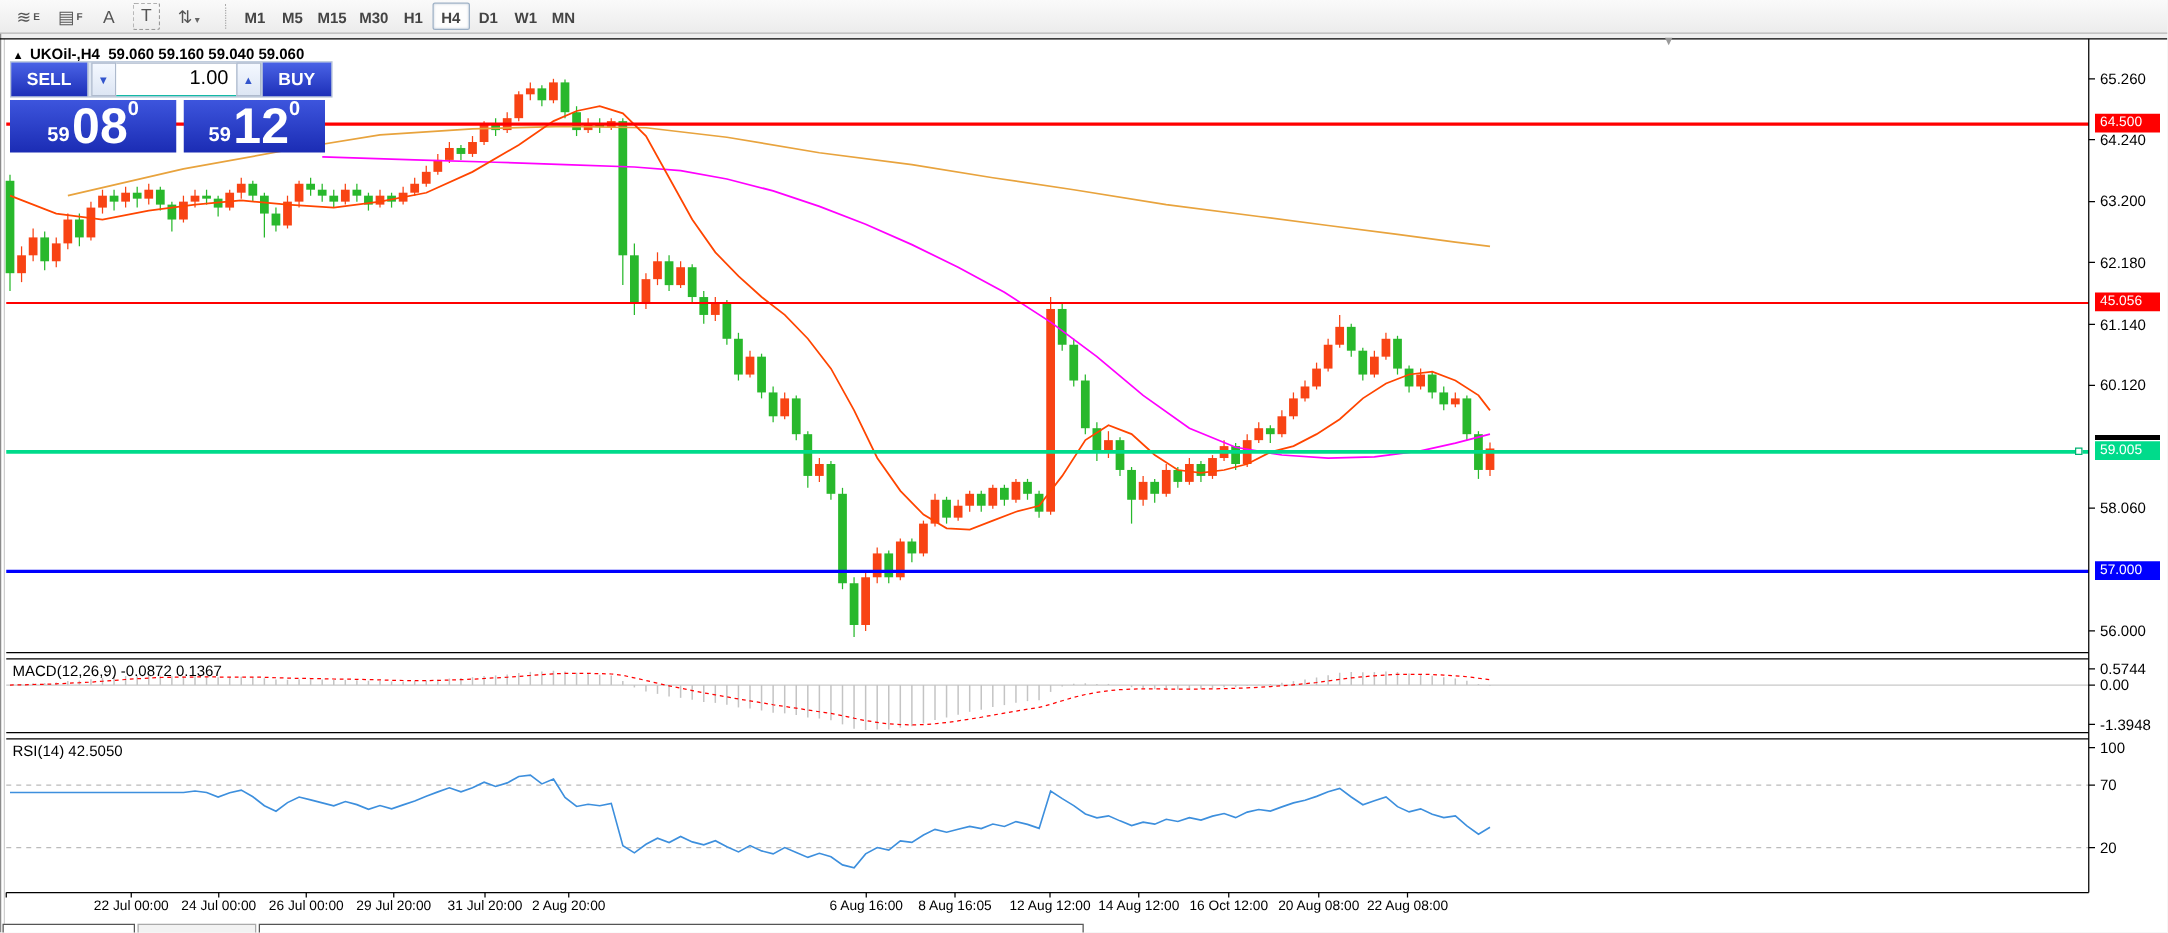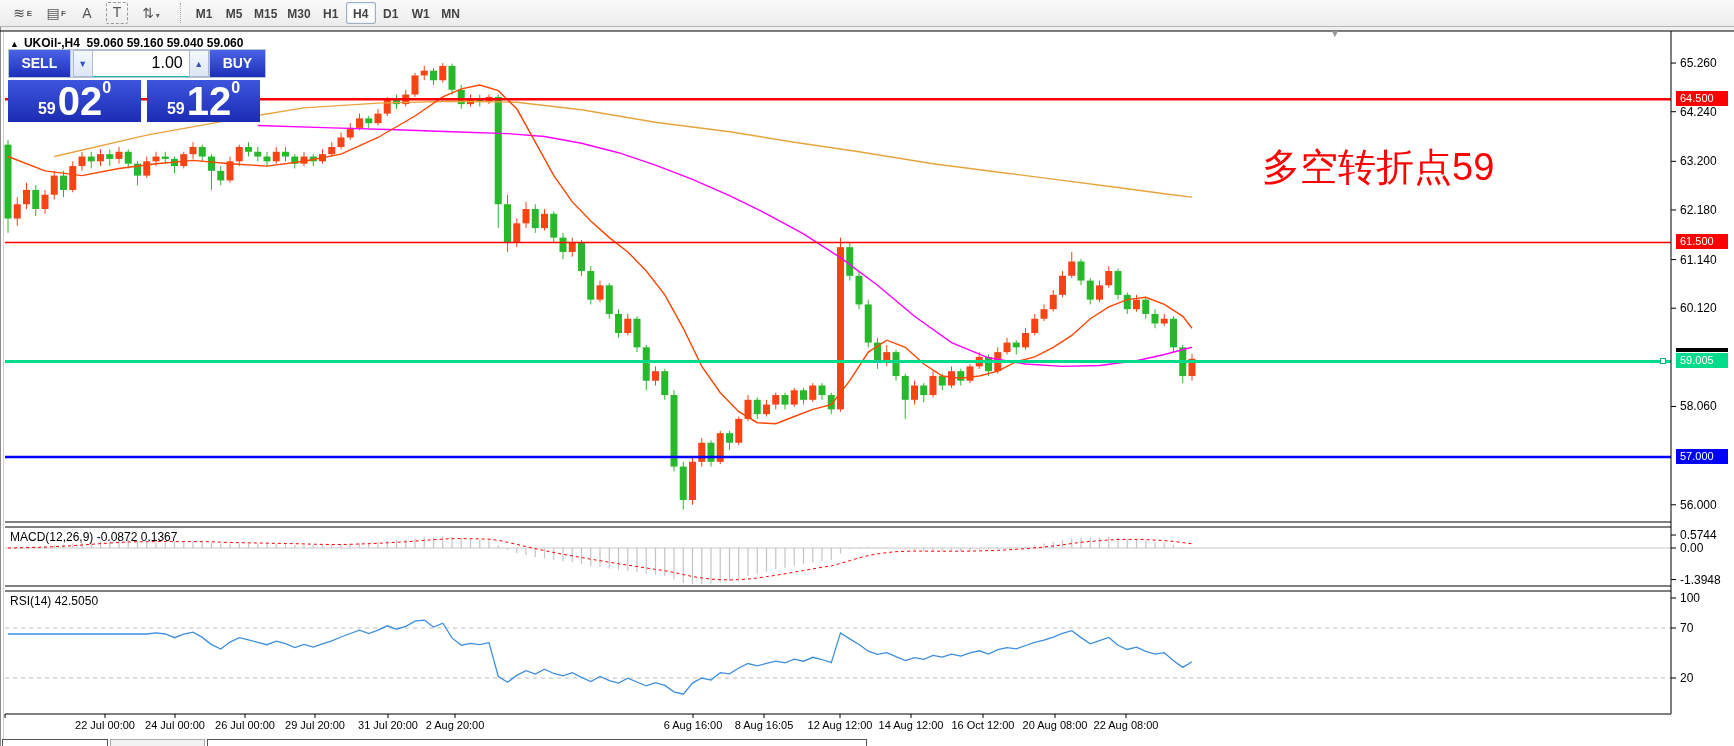--- a/index.html
+++ b/index.html
@@ -542,47 +542,46 @@
     <div class="tp-row">
       <div class="tp-btn tp-sell">SELL</div>
       <div class="tp-spin" style="margin-left:2px;">▼</div>
       <div class="tp-vol">1.00</div>
       <div class="tp-spin">▲</div>
       <div class="tp-btn tp-buy">BUY</div>
     </div>
     <div class="tp-tiles">
       <div class="tile tile-sell">
         <span class="small">59</span>
-          <span class="big">02</span>
+          <span class="big">08</span>
           <span class="sup">0</span>
       </div>
       <div class="tile tile-buy">
         <span class="small">59</span>
           <span class="big">12</span>
           <span class="sup">0</span>
       </div>
     </div>
   </div>
 
-  <div class="annotation">多空转折点59</div>
 
   <div class="pane-label" style="top:530px;">MACD(12,26,9) -0.0872 0.1367</div>
   <div class="pane-label" style="top:594px;">RSI(14) 42.5050</div>
 
   <div id="price-labels">
       <div class="axis-label" style="top: 56.051px;">65.260</div>
       <div class="axis-label" style="top: 104.705px;">64.240</div>
       <div class="axis-label" style="top: 154.313px;">63.200</div>
       <div class="axis-label" style="top: 202.967px;">62.180</div>
       <div class="axis-label" style="top: 252.575px;">61.140</div>
       <div class="axis-label" style="top: 301.229px;">60.120</div>
       <div class="axis-label" style="top: 399.491px;">58.060</div>
       <div class="axis-label" style="top: 497.753px;">56.000</div>
       <div class="badge" style="top: 91.303px; background: rgb(255, 0, 0);">64.500</div>
-      <div class="badge" style="top: 234.403px; background: rgb(255, 0, 0);">61.500</div>
+      <div class="badge" style="top: 234.403px; background: rgb(255, 0, 0);">45.056</div>
       <div class="badge" style="top: 353.414px; background: rgb(0, 219, 139);">59.005</div>
       <div class="badge" style="top: 449.053px; background: rgb(0, 0, 255);">57.000</div>
       <div class="black-mark" style="top: 348.414px;"></div>
     </div>
   <div id="date-labels">
       <div class="date-label first" style="left: 5px; margin-top: 37px;">18 Jul 2019</div>
       <div class="date-label" style="left: 105px;">22 Jul 00:00</div>
       <div class="date-label" style="left: 175px;">24 Jul 00:00</div>
       <div class="date-label" style="left: 245px;">26 Jul 00:00</div>
       <div class="date-label" style="left: 315px;">29 Jul 20:00</div>

